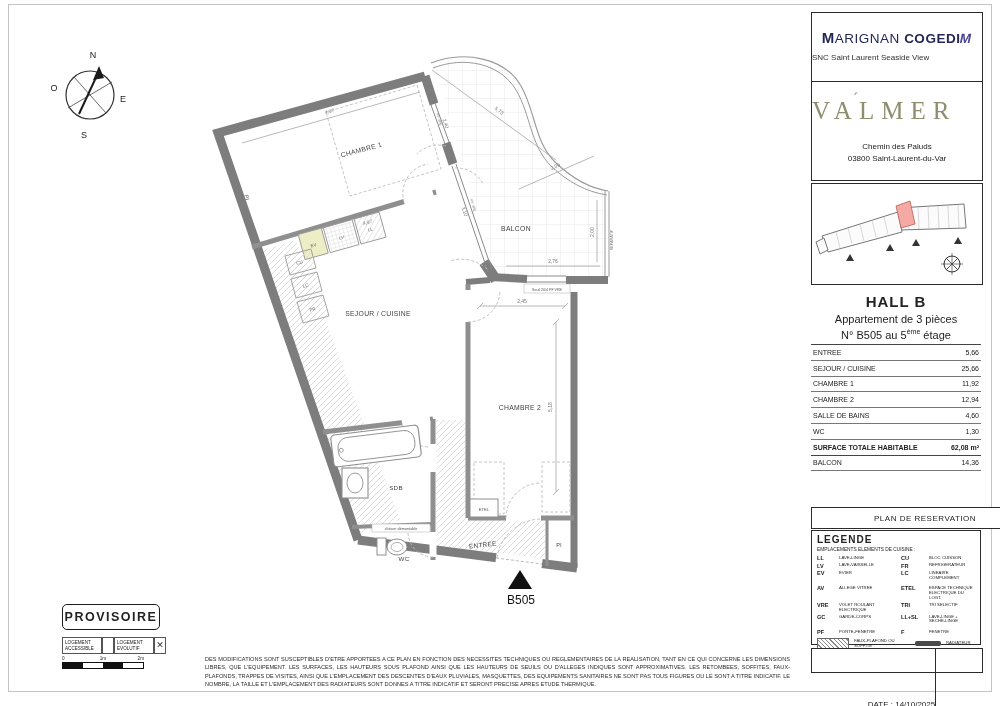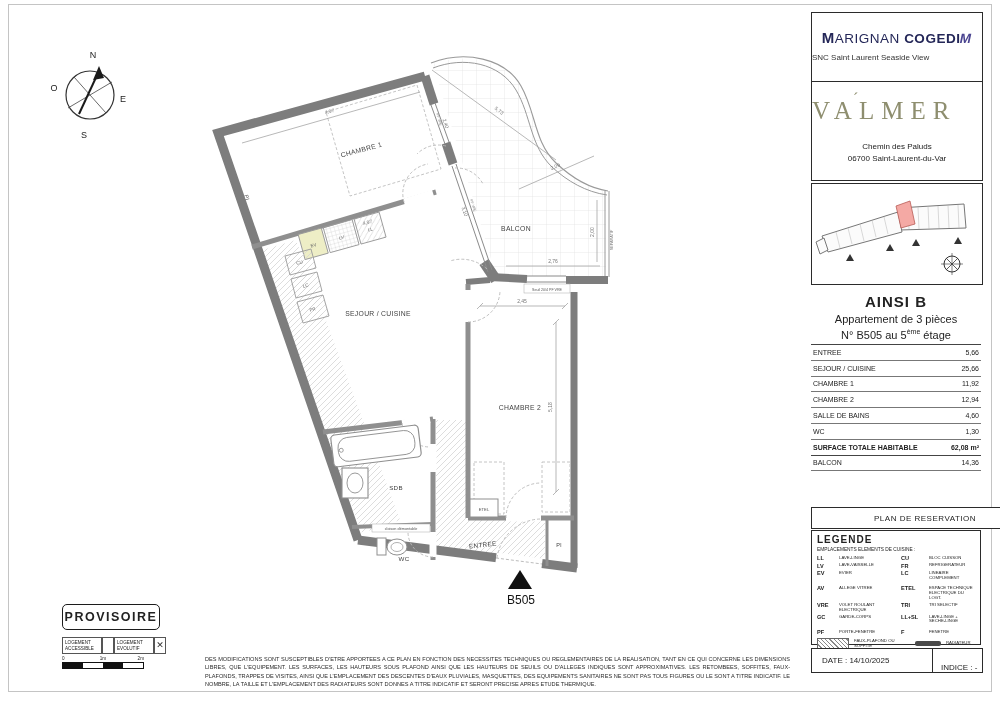--- a/index.html
+++ b/index.html
@@ -41,21 +41,21 @@
   .leg-grid .l{font-size:4.3px;line-height:1.15;padding-top:.5px;}
   .gaptop{margin-top:3px;}
   .leg-sym{display:grid;grid-template-columns:34px 56px 30px auto;column-gap:3px;row-gap:2px;margin-top:3px;align-items:center;}
   .leg-sym .l{font-size:4.3px;line-height:1.1;}
   .sw-hatch{width:30px;height:9px;border:1px solid #666;
             background:repeating-linear-gradient(45deg,#fff 0 2px,#8a8a8a 2px 3px);}
   .sw-rad{width:26px;height:5px;background:#4a4a4a;border-radius:2px;margin-left:2px;}
   .sw-dash{width:32px;height:0;border-top:1.6px dashed #333;}
   .sw-seche{width:22px;height:7px;border-left:1.2px solid #555;border-right:1.2px solid #555;
             border-top:1.2px solid #555;margin-left:3px;}
-  .datebox{top:648px;height:23px;border:1px solid #2b2b2b;display:flex;align-items:flex-end;font-size:8px;}
+  .datebox{top:648px;height:23px;border:1px solid #2b2b2b;display:flex;align-items:center;font-size:8px;flex-direction:column;}
   .datebox .c1{flex:0 0 110px;padding-left:10px;border-right:1px solid #2b2b2b;height:100%;display:flex;align-items:center;}
   .datebox .c2{padding-left:8px;}
   
   .provisoire{position:absolute;left:62px;top:604px;width:96px;height:24px;border:1.5px solid #1c1c1c;
               border-radius:5px;display:flex;align-items:center;justify-content:center;
               font-size:12.5px;font-weight:bold;letter-spacing:1.5px;}
   .logtable{position:absolute;left:62px;top:637px;display:flex;height:17px;}
   .logtable .cell{border:1px solid #555;font-size:4.6px;line-height:1.2;display:flex;align-items:center;
                   padding:0 2px;box-sizing:border-box;background:#fff;}
   .logtable .lab{width:40px;}
@@ -262,21 +262,21 @@
   </g>
 </svg>
 
 <div class="sbox box1">
   <div class="logo-line"><span class="logo-m">M</span><span>ARIGNAN </span><span class="logo-cog">COGEDI</span><span class="logo-cogm">M</span></div>
   <div class="snc">SNC Saint Laurent Seaside View</div>
   <div class="div1"></div>
   <div class="valmer"><span>VALMER</span><span class="accent">ˊ</span></div>
   <div class="addr">
     <div>Chemin des Paluds</div>
-    <div>06700 Saint-Laurent-du-Var</div>
+    <div>03800 Saint-Laurent-du-Var</div>
   </div>
 </div>
 
 <div class="sbox box2">
   <svg width="168" height="98" viewBox="0 0 168 98">
     <g stroke="#777" stroke-width="1" fill="#fbfbfb">
       <polygon points="86,24 152,20 154,44 88,46"></polygon>
       <polygon points="10,52 86,28 90,48 16,68"></polygon>
       <polygon points="4,58 12,54 16,66 8,70"></polygon>
     </g>
@@ -304,21 +304,21 @@
       <circle cx="140" cy="80" r="8" stroke-width="1"></circle>
       <line x1="134" y1="86" x2="146" y2="74" stroke-width="0.8"></line>
       <line x1="134" y1="74" x2="146" y2="86" stroke-width="0.8"></line>
       <line x1="140" y1="69" x2="140" y2="91" stroke-width="0.6"></line>
       <line x1="129" y1="80" x2="151" y2="80" stroke-width="0.6"></line>
     </g>
   </svg>
 </div>
 
 <div class="sbox hallb">
-  <div class="t1">AINSI B</div>
+  <div class="t1">HALL B</div>
   <div class="t2">Appartement de 3 pièces</div>
   <div class="t3"><span>N° B505 au 5</span><sup style="font-size:7px;">ème</sup><span> étage</span></div>
 </div>
 
 <div class="sbox stable">
   <div class="srow">
         <span class="l">ENTREE</span>
         <span class="v">5,66</span>
       </div>
   <div class="srow">

